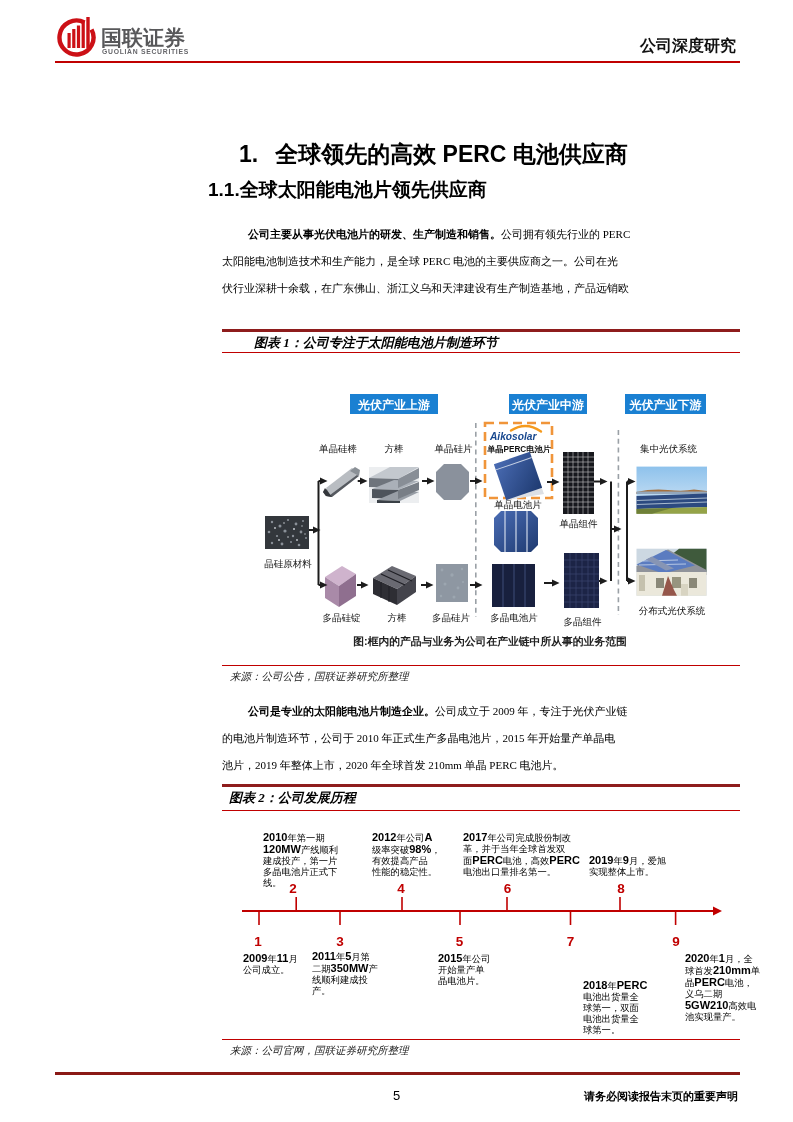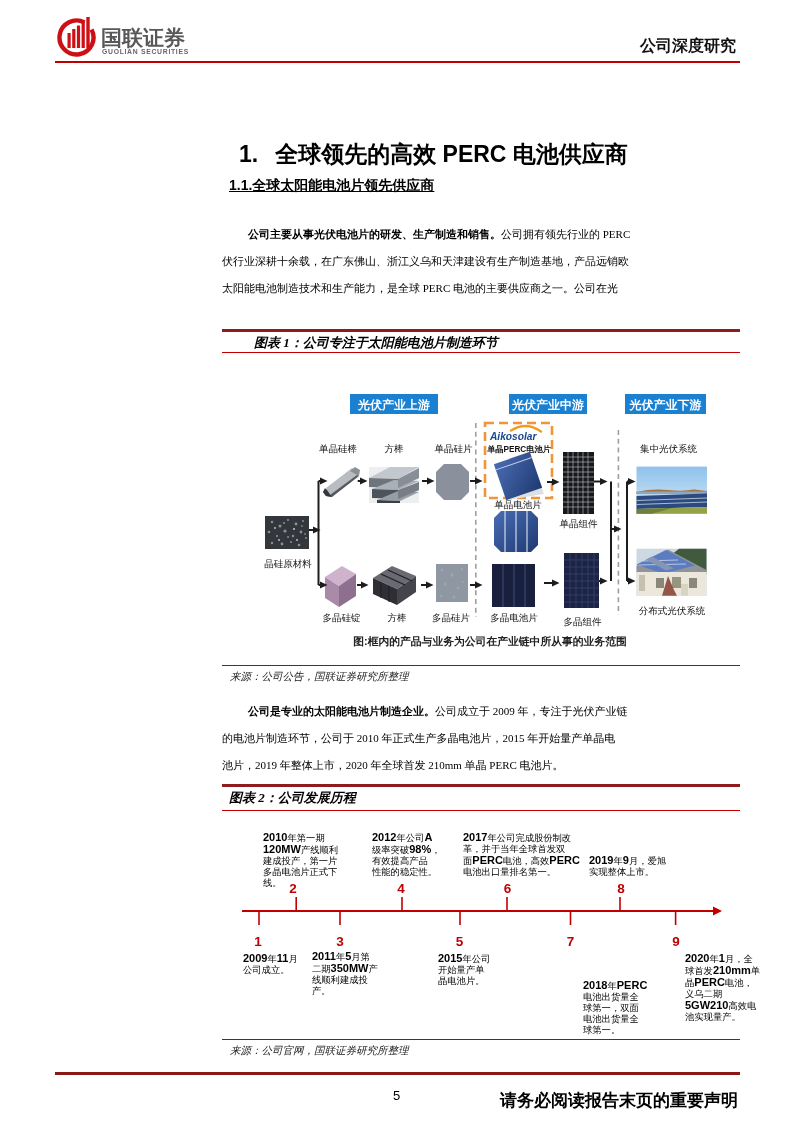--- a/index.html
+++ b/index.html
@@ -4,33 +4,33 @@
 <style>
 html,body{margin:0;padding:0;}
 body{width:793px;height:1122px;position:relative;background:#fff;overflow:hidden;
  font-family:"Liberation Sans",sans-serif;}
 .abs{position:absolute;}
 
 #hdrline{left:55px;top:61px;width:685px;height:2px;background:#c00000;}
 #hdrtitle{right:57px;top:36px;font-family:"Liberation Serif",serif;font-weight:bold;font-size:16px;color:#111;}
 
 #h1{left:239px;top:139px;font-size:23px;font-weight:bold;color:#000;}
-#h2{left:229px;top:177px;font-size:14px;font-weight:bold;color:#000;text-decoration:underline;}
+#h2{left:208px;top:177px;font-size:19px;font-weight:bold;color:#000;}
 .para{left:222px;width:525px;font-family:"Liberation Serif",serif;font-size:11px;line-height:27.4px;color:#000;}
 .para .ln{white-space:nowrap;height:27.4px;overflow:visible;}
 .para .last{text-align-last:left;}
 
 .figtop{left:222px;width:518px;height:2.5px;background:#8e1c1c;}
 .figtitle{left:229px;font-family:"Liberation Serif",serif;font-style:italic;font-weight:bold;font-size:13px;color:#000;}
 .figthin{left:222px;width:518px;height:1px;background:#c00000;}
 .srctext{left:230px;font-family:"Liberation Serif",serif;font-style:italic;font-size:10.5px;color:#222;}
 
 #ftrline{left:55px;top:1072px;width:685px;height:2.5px;background:#8a1916;}
 #pageno{left:0;top:1088px;width:793px;text-align:center;font-size:13px;color:#000;}
-#disclaimer{right:55px;top:1089px;font-family:"Liberation Serif",serif;font-weight:bold;font-size:17px;color:#000;}
+#disclaimer{right:55px;top:1089px;font-family:"Liberation Serif",serif;font-weight:bold;font-size:11px;color:#000;}
 .tl-txt{position:absolute;font-size:9.3px;line-height:11.1px;color:#000;font-family:"Liberation Serif",serif;white-space:nowrap;}
 .tl-txt b{font-family:"Liberation Sans",sans-serif;font-size:11px;}
 </style>
 </head>
 <body>
 
 <svg class="abs" style="left:55px;top:16px;" width="200" height="44" viewBox="0 0 200 44">
  <g>
 
   <path d="M 29.5 6.5 A 17 17 0 1 0 36.5 13.5" fill="none" stroke="#cc1016" stroke-width="4.4"></path>
@@ -46,22 +46,22 @@
  <text x="46" y="29" font-family="Liberation Sans, sans-serif" font-weight="bold" font-size="21" fill="#58585a">国联证券</text>
  <text x="47" y="37.5" font-family="Liberation Sans, sans-serif" font-weight="bold" font-size="6.8" fill="#66666a" letter-spacing="0.72">GUOLIAN SECURITIES</text>
 </svg>
 <div class="abs" id="hdrtitle">公司深度研究</div>
 <div class="abs" id="hdrline"></div>
 
 <div class="abs" id="h1">1.<span style="display:inline-block;width:17px;"></span>全球领先的高效 PERC 电池供应商</div>
 <div class="abs" id="h2">1.1.全球太阳能电池片领先供应商</div>
 <div class="abs para" style="top:220.5px;">
 <div class="ln"><span style="display:inline-block;width:26px;"></span><b>公司主要从事光伏电池片的研发、生产制造和销售。</b>公司拥有领先行业的 PERC</div>
+<div class="ln">太阳能电池制造技术和生产能力，是全球 PERC 电池的主要供应商之一。公司在光</div>
 <div class="ln">伏行业深耕十余载，在广东佛山、浙江义乌和天津建设有生产制造基地，产品远销欧</div>
-<div class="ln">太阳能电池制造技术和生产能力，是全球 PERC 电池的主要供应商之一。公司在光</div>
 </div>
 
 <div class="abs figtop" style="top:329px;"></div>
 <div class="abs figtitle" style="top:334px;margin-left:25px;">图表 1：公司专注于太阳能电池片制造环节</div>
 <div class="abs figthin" style="top:352px;"></div>
 <svg class="abs" style="left:222px;top:360px;" width="518" height="292" viewBox="0 0 518 292">
 <defs>
  <marker id="ah" markerWidth="9" markerHeight="9" refX="1.5" refY="4.5" orient="auto" markerUnits="userSpaceOnUse">
   <path d="M0,0.8 L8,4.5 L0,8.2 z" fill="#1c1c1c"></path>
  </marker>

